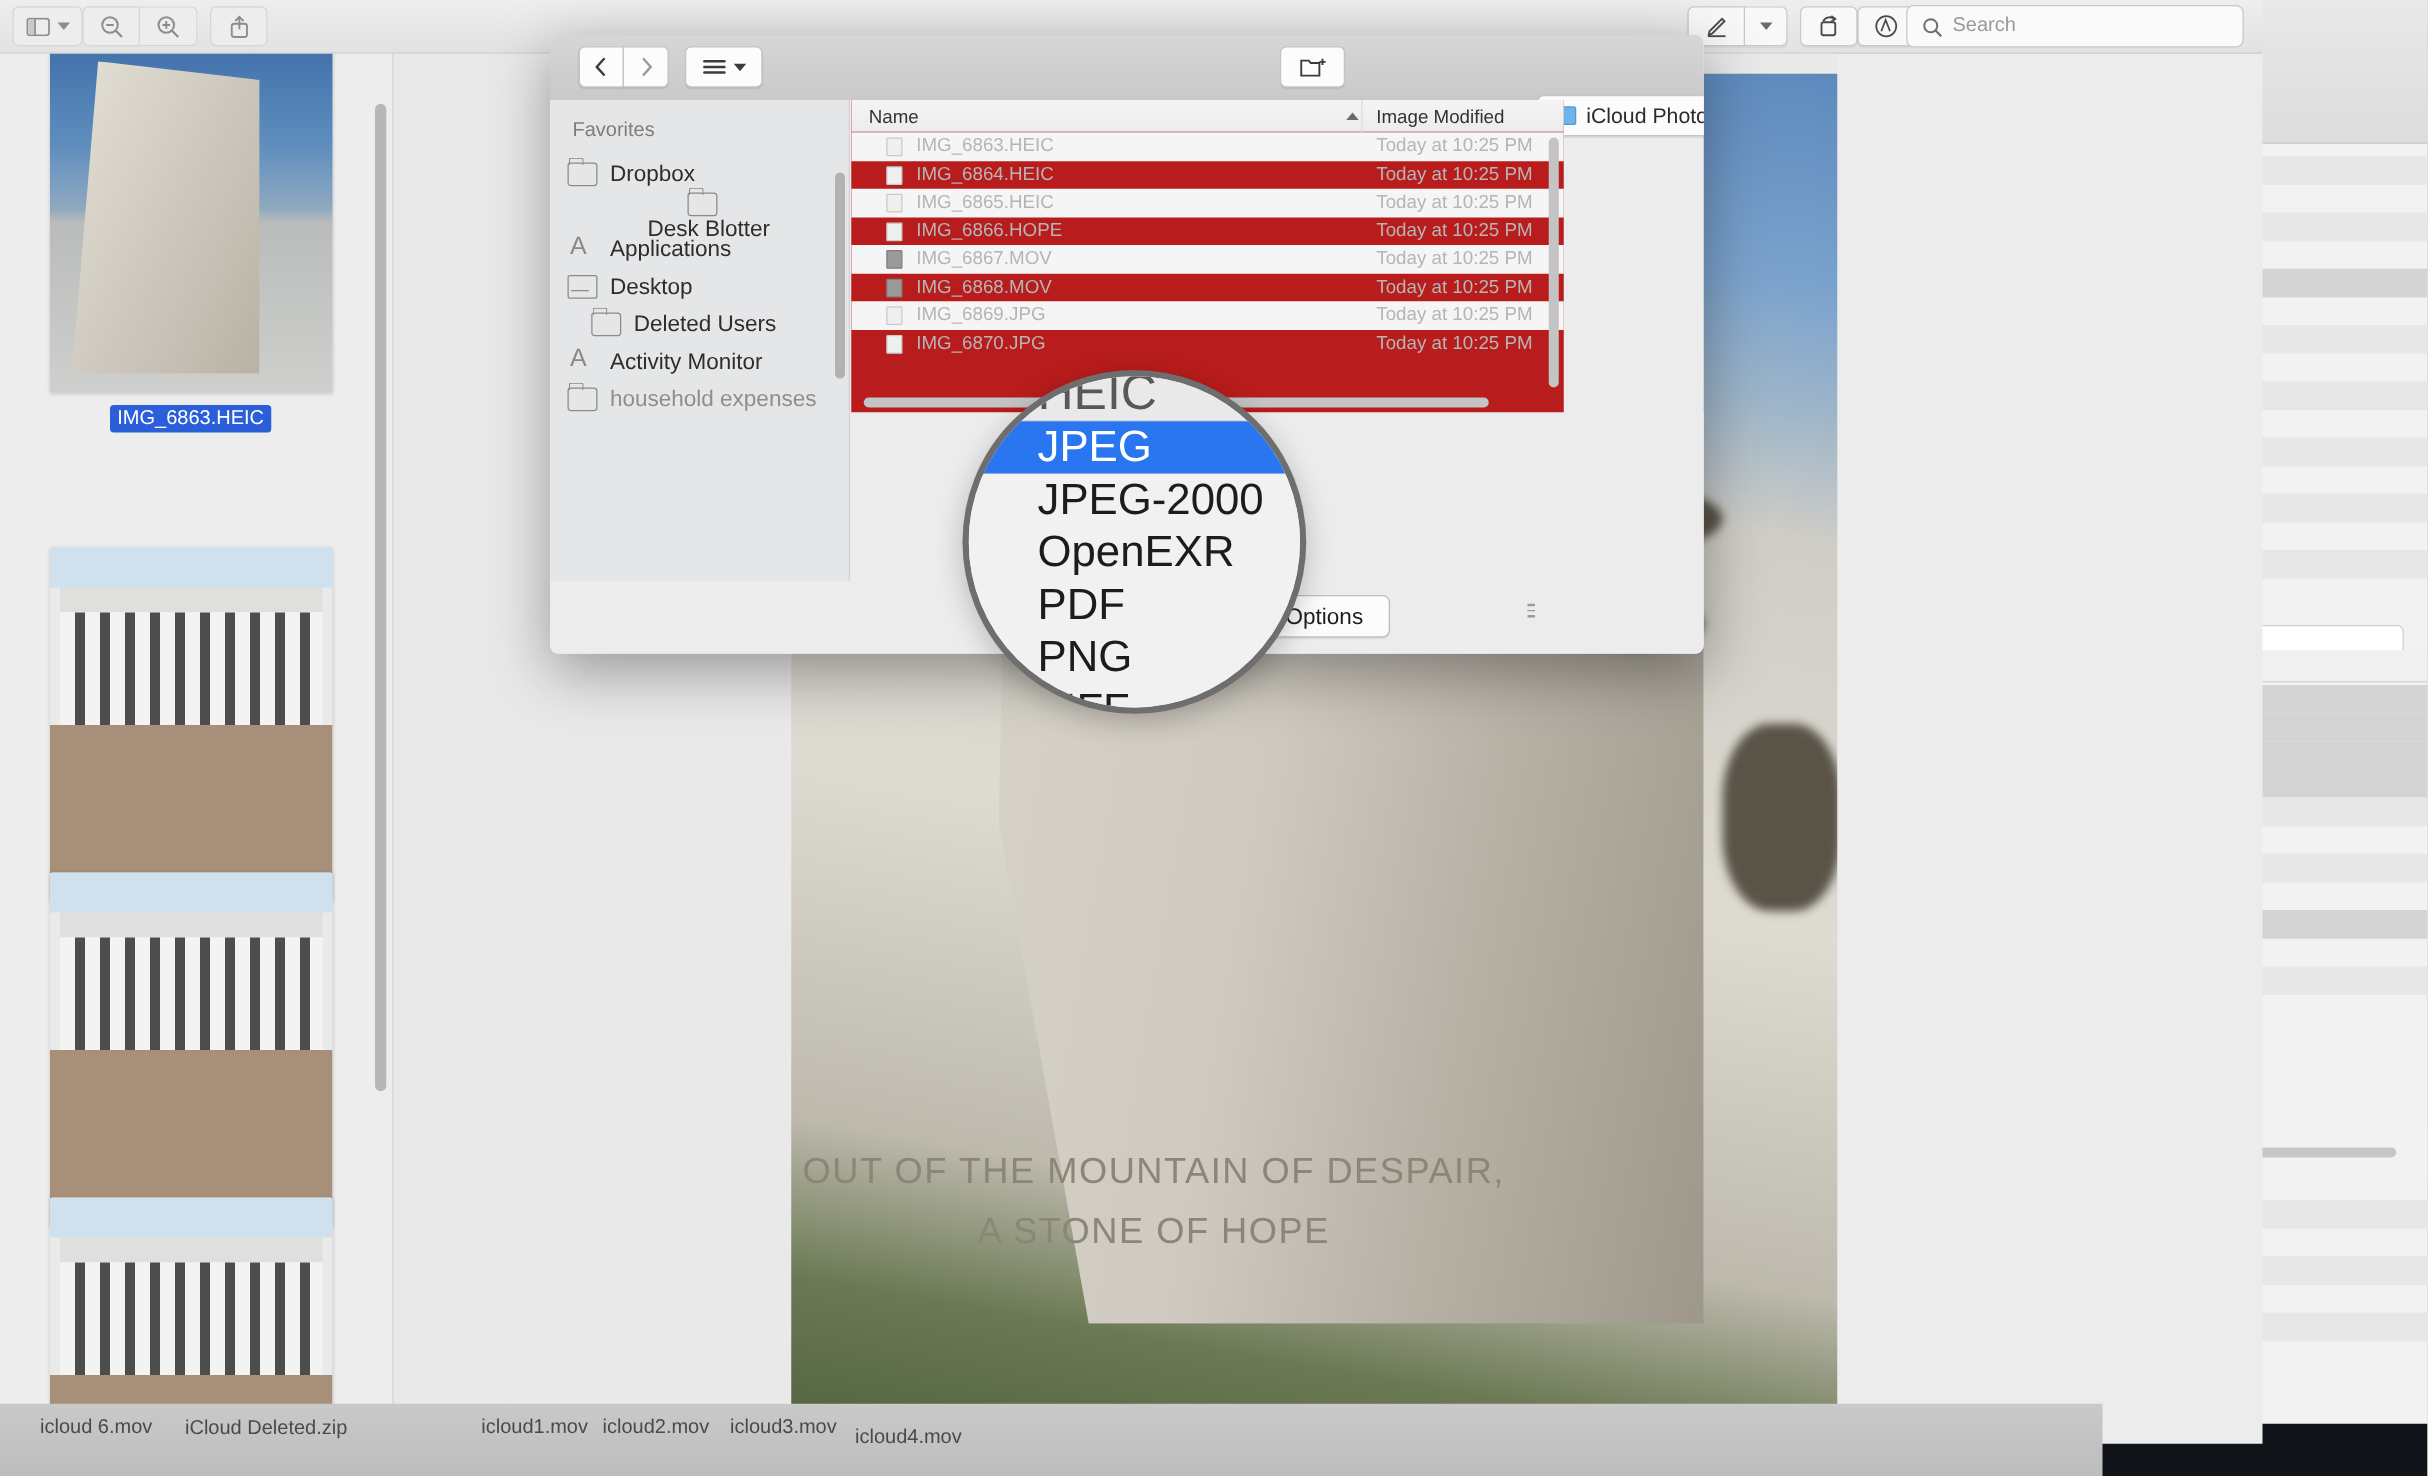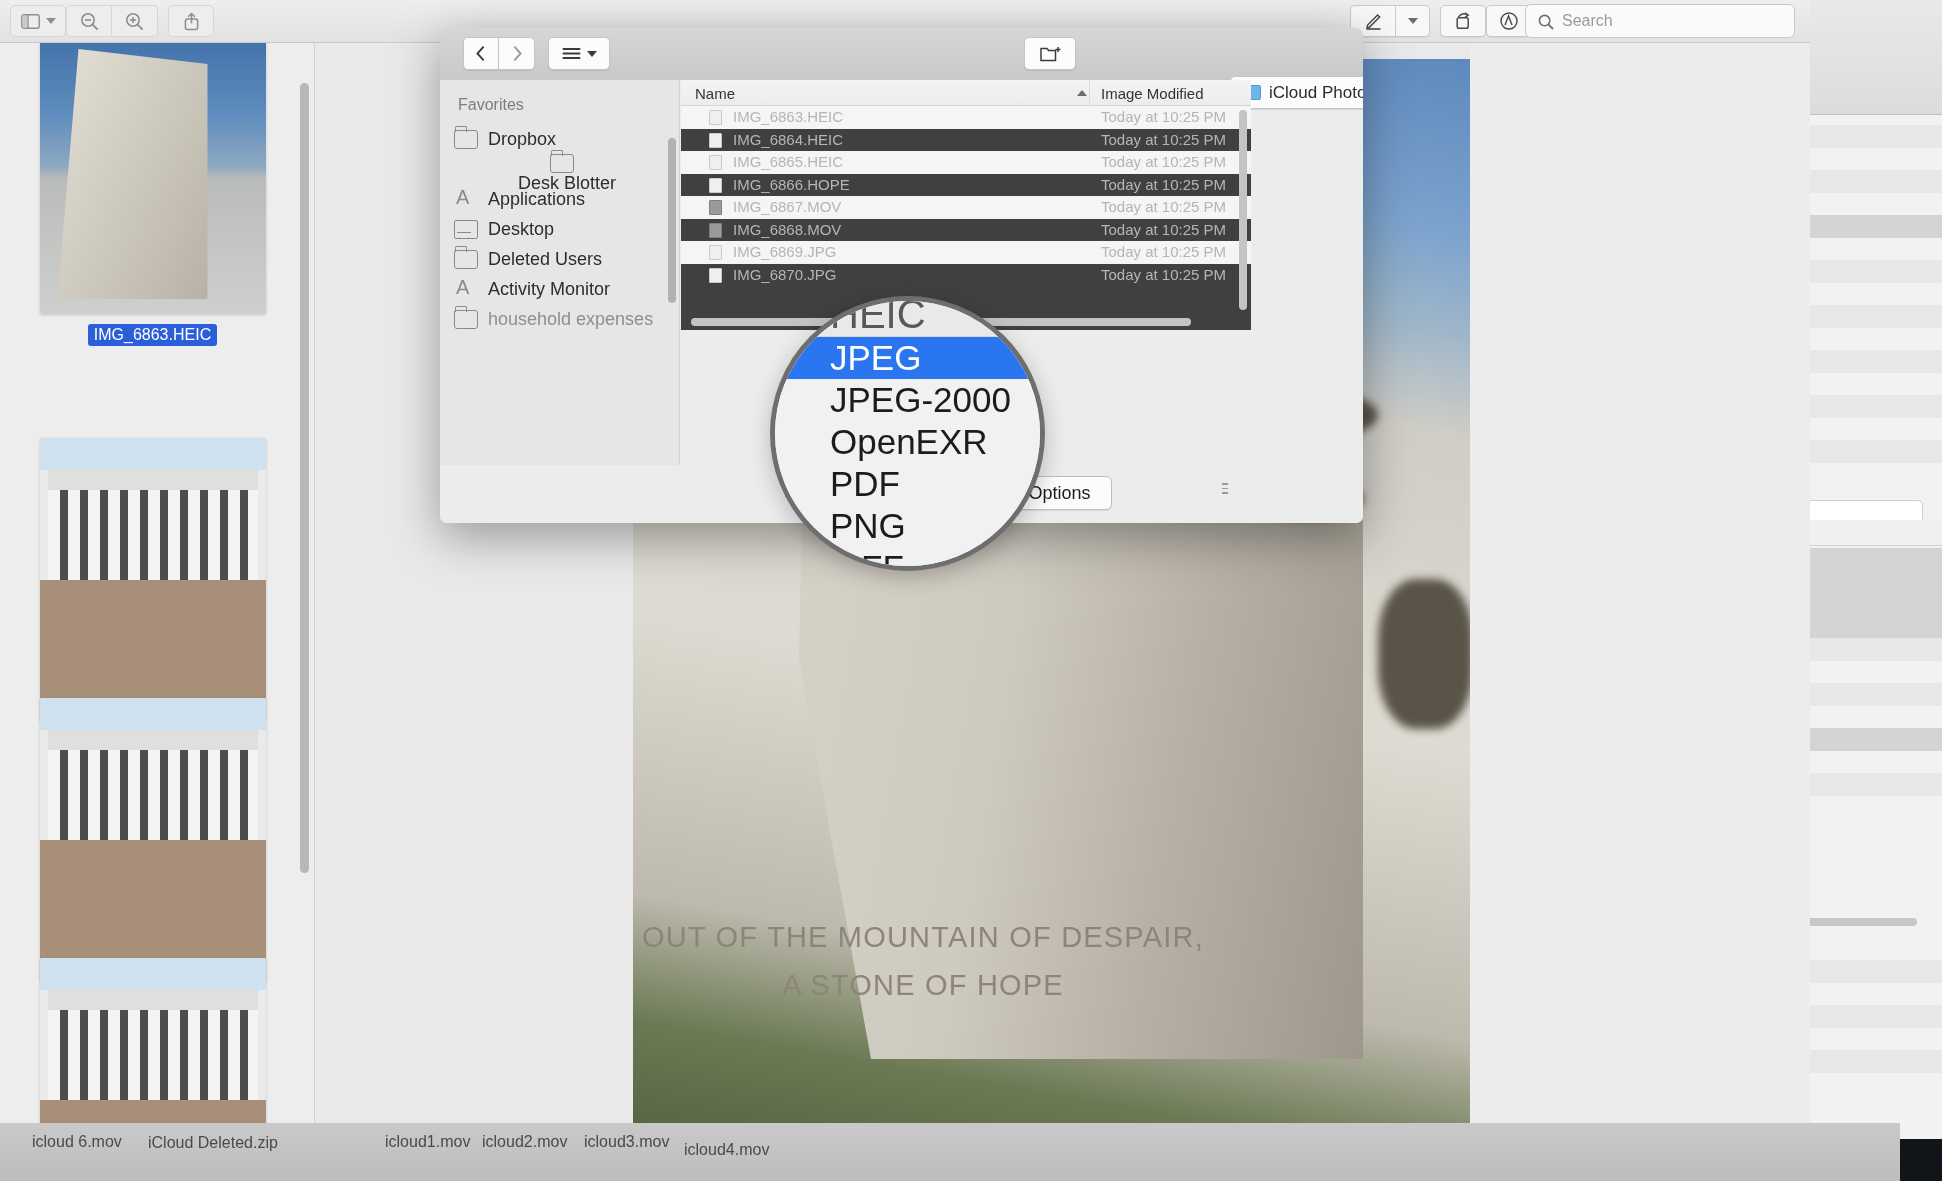--- a/index.html
+++ b/index.html
@@ -14,21 +14,21 @@
   body { position: relative; background: #d8d8d8; }
 
   
   #desktop {
     position: absolute; inset: 0;
     background:
       linear-gradient(170deg, #b9c8d4 0%, #9fb3c4 25%, #c3ccd4 55%, #dfe3e6 100%);
   }
   
   #desktop-files {
-    position: absolute; left: 0; bottom: 0; width: 1900px; height: 58px;
+    position: absolute; left: 0; bottom: 0; width: 1682px; height: 58px;
     background: linear-gradient(180deg,#c9c9c9 0%, #bdbdbd 100%);
     color: #4a4a4a; font-size: 16px;
   }
   .desk-file { position: absolute; white-space: nowrap; }
 
   
   #finder-bg {
     position: absolute; left: 1470px; top: 0; width: 472px; height: 1181px;
     background: #f2f2f2;
     border-left: 1px solid #bdbdbd;
@@ -245,21 +245,21 @@
     content:'A'; position:absolute; left:2px; top:-4px; font-size:20px;
     color:#8a8a8a; font-family:"Liberation Sans",sans-serif;
   }
   #sb2-scrollbar {
     position: absolute; left: 228px; top: 58px; width: 8px; height: 165px;
     background: #b2b2b2; border-radius: 4px;
   }
 
   #sheet-filelist {
     position: absolute; left: 241px; top: 52px; width: 570px; height: 250px;
-    background: #404040; overflow: hidden;
+    background: #b91c1c; overflow: hidden;
   }
   #fl-header {
     position: absolute; left: 0; top: 0; width: 682px; height: 26px;
     background: linear-gradient(180deg,#f4f4f4,#ececec);
     border-bottom: 1px solid #d5d5d5;
     font-size: 15px; color: #333;
   }
   #fl-header .col { position: absolute; top: 5px; font-weight: normal; }
   #fl-header .div { position: absolute; top: 0; width: 1px; height: 26px; background: #dcdcdc; }
   .fl-row {
@@ -634,21 +634,21 @@
           <span>Desk Blotter</span>
         </div>
         <div class="fav-item" style="top: 104px;">
           <span class="ic ic-apps"></span>
           <span>Applications</span>
         </div>
         <div class="fav-item" style="top: 134px;">
           <span class="ic ic-desktop"></span>
           <span>Desktop</span>
         </div>
-        <div class="fav-item" style="top: 164px;">
+        <div class="fav-item" style="top: 164px; margin-left: 19px;">
           <span class="ic ic-folder"></span>
           <span>Deleted Users</span>
         </div>
         <div class="fav-item" style="top: 194px;">
           <span class="ic ic-apps"></span>
           <span>Activity Monitor</span>
         </div>
         <div class="fav-item" style="top: 224px;">
           <span class="ic ic-folder"></span>
           <span style="color: rgb(142, 142, 142);">household expenses</span>

